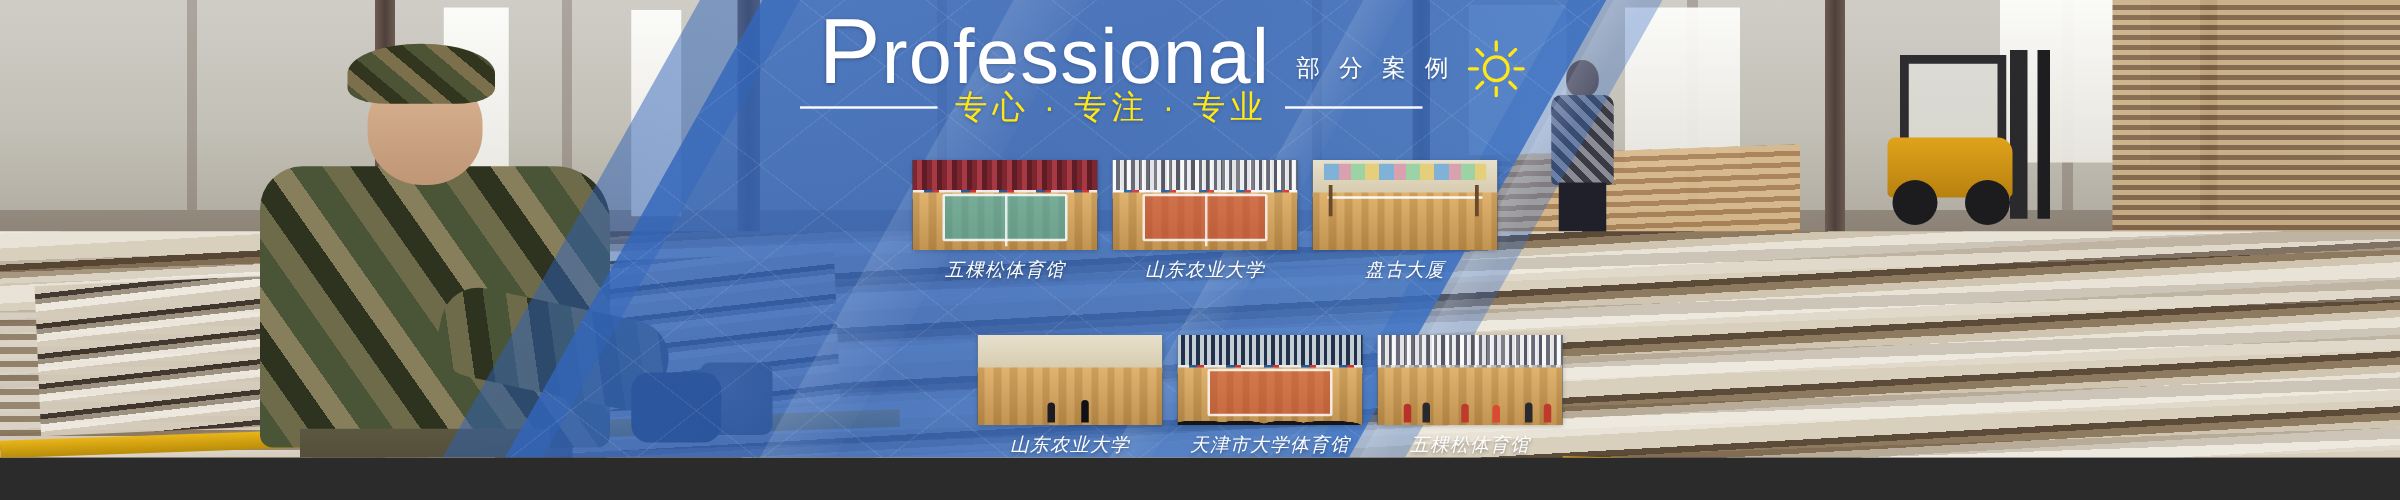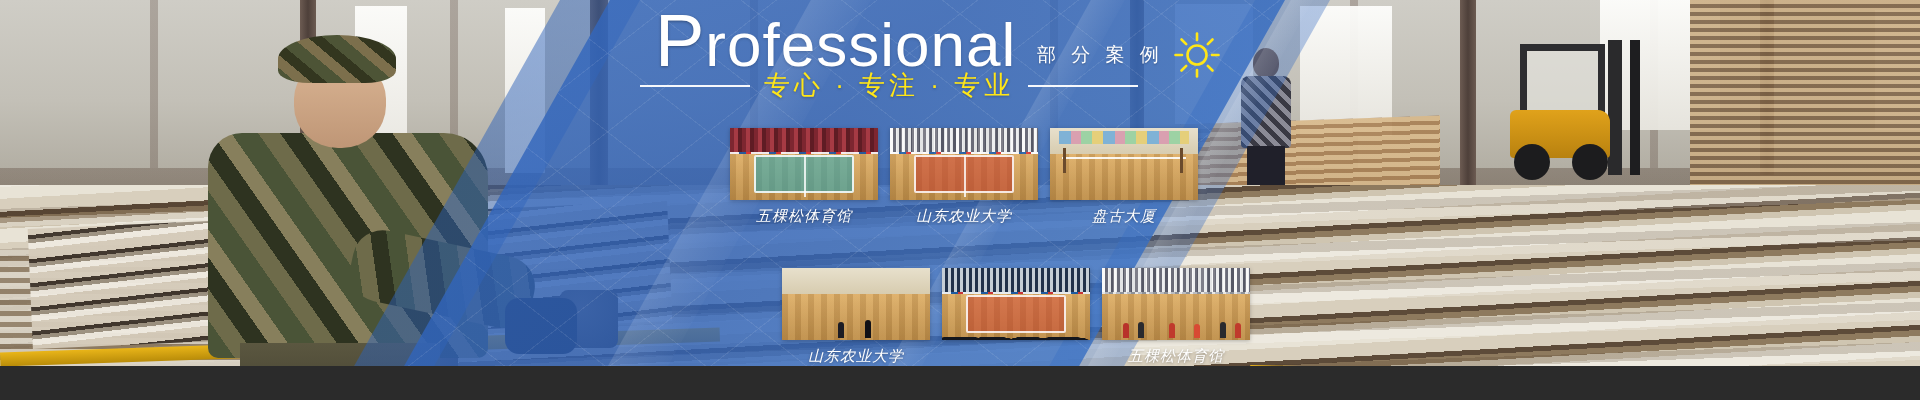--- a/index.html
+++ b/index.html
@@ -434,20 +434,21 @@
       <div class="cell" style="left:942px; top:268px;">
         <div class="thumb">
           <div class="court">
             <div class="crowd"></div>
             <div class="adboard"></div>
             <div class="floor"></div>
             <div class="keyzone" style="background:rgba(200,50,40,0.45)"></div>
             <div class="silhouette"></div>
           </div>
         </div>
+        <div class="cap wide">天津市大学体育馆</div>
       </div>
 
       <div class="cell" style="left:1102px; top:268px;">
         <div class="thumb">
           <div class="court">
             <div class="stands-top white"></div>
             <div class="crowd"></div>
             <div class="floor"></div>
             <div class="people">
               <div class="p" style="left:14%; height:42%; background:#b8322a;"></div>

